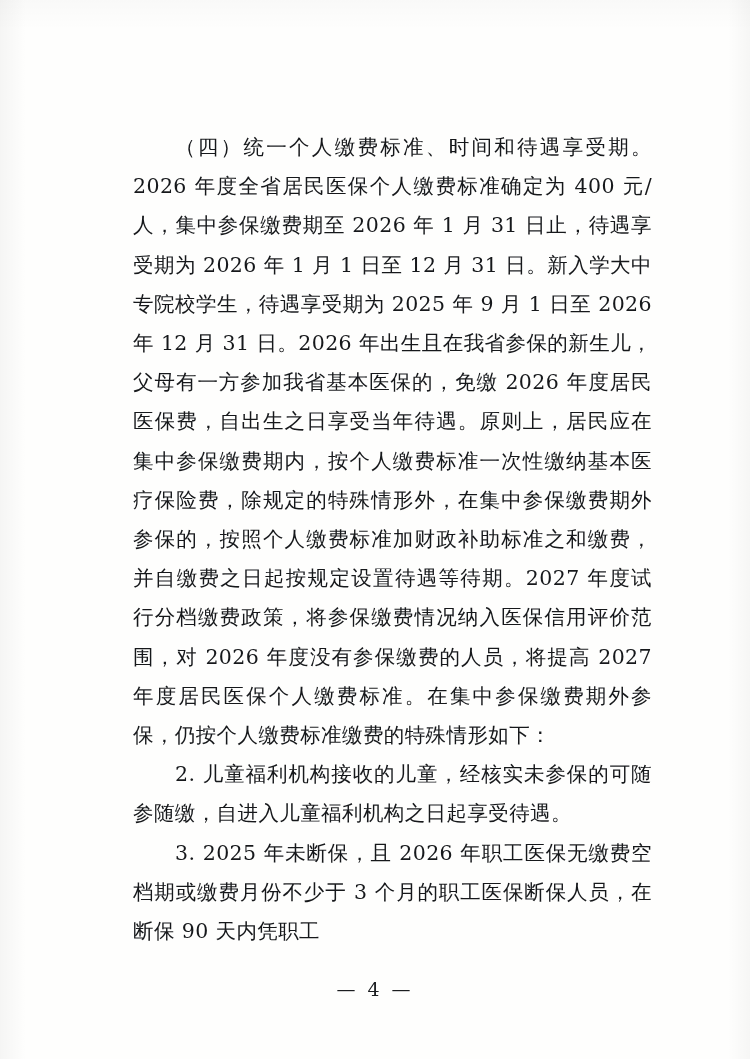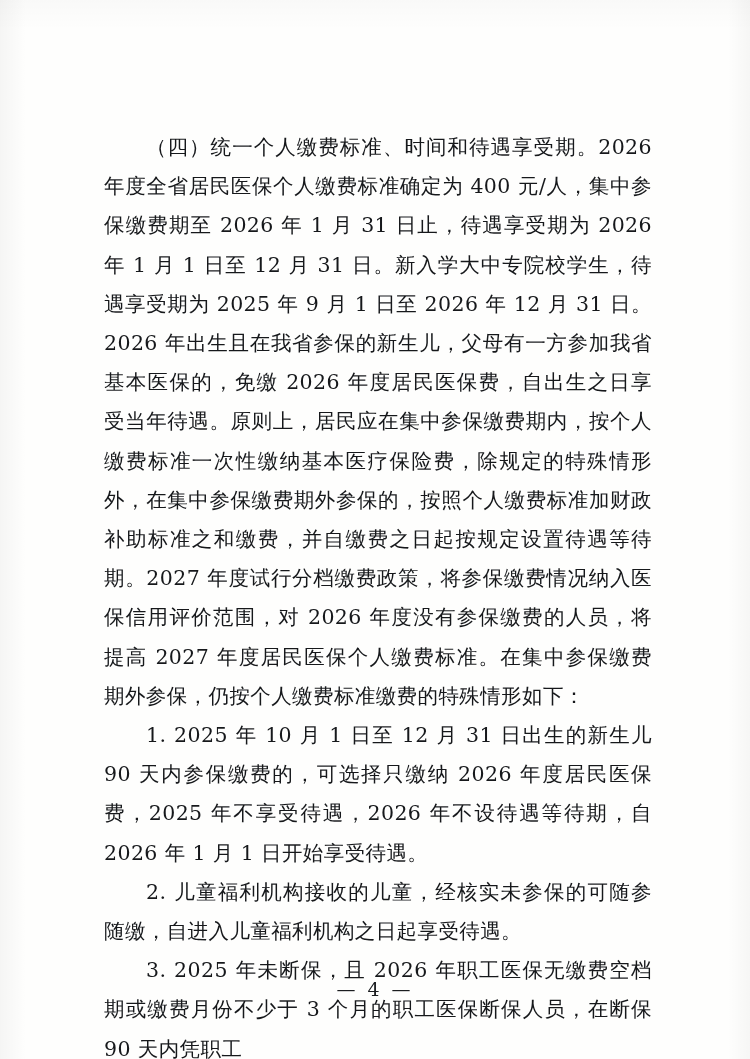--- a/index.html
+++ b/index.html
@@ -46,20 +46,21 @@
     line-height: 39.2px;
     color: #16181b;
     text-align: justify;
     text-justify: inter-ideograph;
     letter-spacing: 0.4px;
     font-weight: 500;
   }
 
   p.indent {
     text-indent: 42px;
+    margin-left: 29px;
   }
 
   .footer {
     position: absolute;
     left: 0;
     right: 0;
     top: 978px;
     text-align: center;
   }
 
@@ -71,21 +72,20 @@
   }
 </style>
 </head>
 <body>
 
 <div class="page">
   <div class="paper-tint"></div>
 
   <div class="content">
     <p class="para indent">（四）统一个人缴费标准、时间和待遇享受期。2026 年度全省居民医保个人缴费标准确定为 400 元/人，集中参保缴费期至 2026 年 1 月 31 日止，待遇享受期为 2026 年 1 月 1 日至 12 月 31 日。新入学大中专院校学生，待遇享受期为 2025 年 9 月 1 日至 2026 年 12 月 31 日。2026 年出生且在我省参保的新生儿，父母有一方参加我省基本医保的，免缴 2026 年度居民医保费，自出生之日享受当年待遇。原则上，居民应在集中参保缴费期内，按个人缴费标准一次性缴纳基本医疗保险费，除规定的特殊情形外，在集中参保缴费期外参保的，按照个人缴费标准加财政补助标准之和缴费，并自缴费之日起按规定设置待遇等待期。2027 年度试行分档缴费政策，将参保缴费情况纳入医保信用评价范围，对 2026 年度没有参保缴费的人员，将提高 2027 年度居民医保个人缴费标准。在集中参保缴费期外参保，仍按个人缴费标准缴费的特殊情形如下：</p>
-    <p class="para indent">1. 2025 年 10 月 1 日至 12 月 31 日出生的新生儿 90 天内参保缴费的，可选择只缴纳 2026 年度居民医保费，2025 年不享受待遇，2026 年不设待遇等待期，自 2026 年 1 月 1 日开始享受待遇。</p>
     <p class="para indent">2. 儿童福利机构接收的儿童，经核实未参保的可随参随缴，自进入儿童福利机构之日起享受待遇。</p>
     <p class="para indent">3. 2025 年未断保，且 2026 年职工医保无缴费空档期或缴费月份不少于 3 个月的职工医保断保人员，在断保 90 天内凭职工</p>
   </div>
 
   <div class="footer">
     <span class="page-number">— 4 —</span>
   </div>
 </div>
 
 </body></html>

